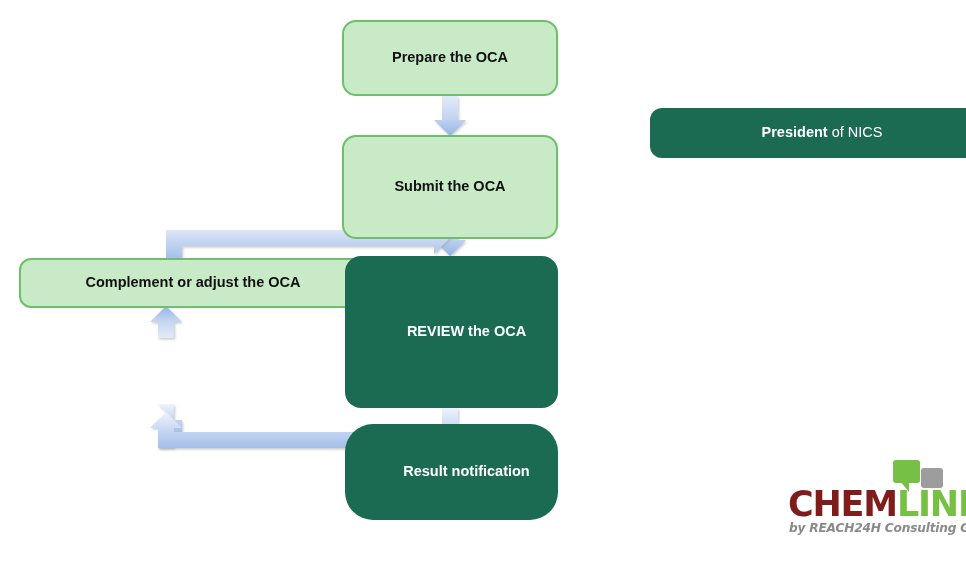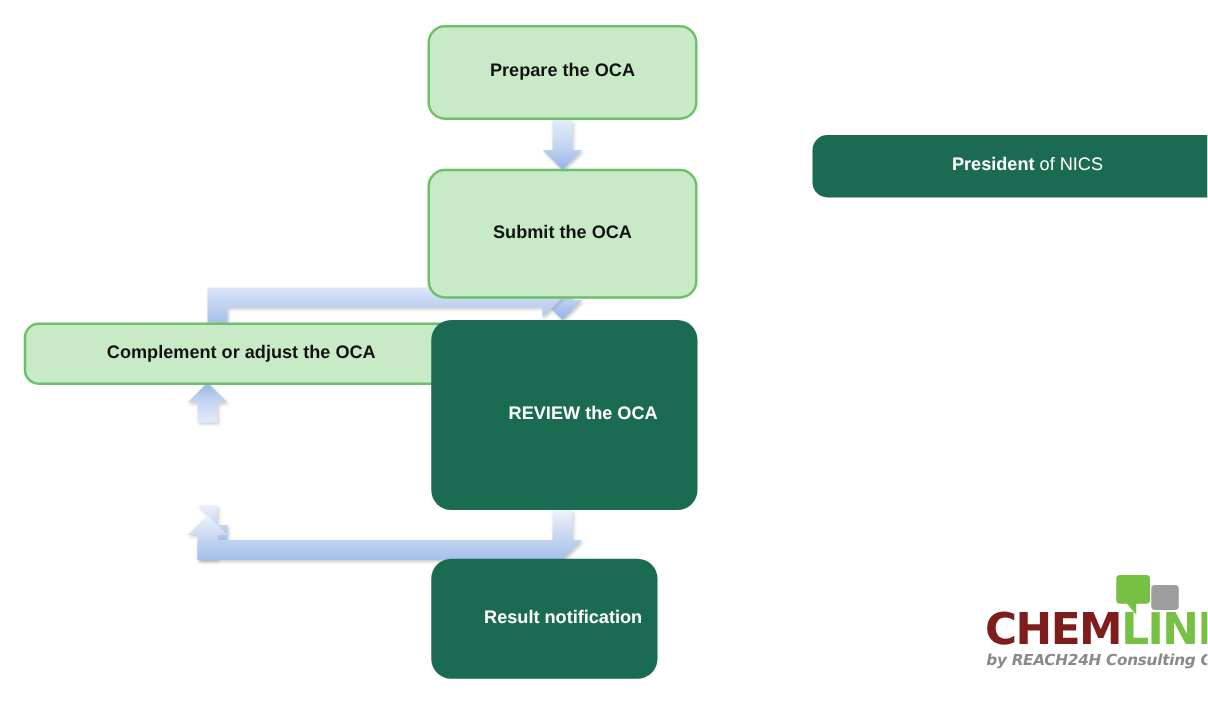--- a/index.html
+++ b/index.html
@@ -189,21 +189,21 @@
 
   <div class="node node-light" style="left:19px; top:258px; width:348px; height:50px; border-radius:12px;">
     <span class="label">Complement or adjust the OCA</span>
   </div>
 
 
   <div class="node node-dark" style="left:345px; top:256px; width:213px; height:152px; border-radius:16px;">
     <span class="label">REVIEW the OCA</span>
   </div>
 
-  <div class="node node-dark" style="left:345px; top:447px; width:181px; height:96px; border-radius:16px;">
+  <div class="node node-dark" style="left:345px; top:424px; width:213px; height:96px; border-radius:28px;">
     <span class="label">Result notification</span>
   </div>
 
 
   <div class="legend-box legend-dark" style="left:650px; top:108px; width:344px; height:50px;">
     <div class="txt">
       <span class="lead">President</span><span> of NICS</span>
     </div>
   </div>
 

